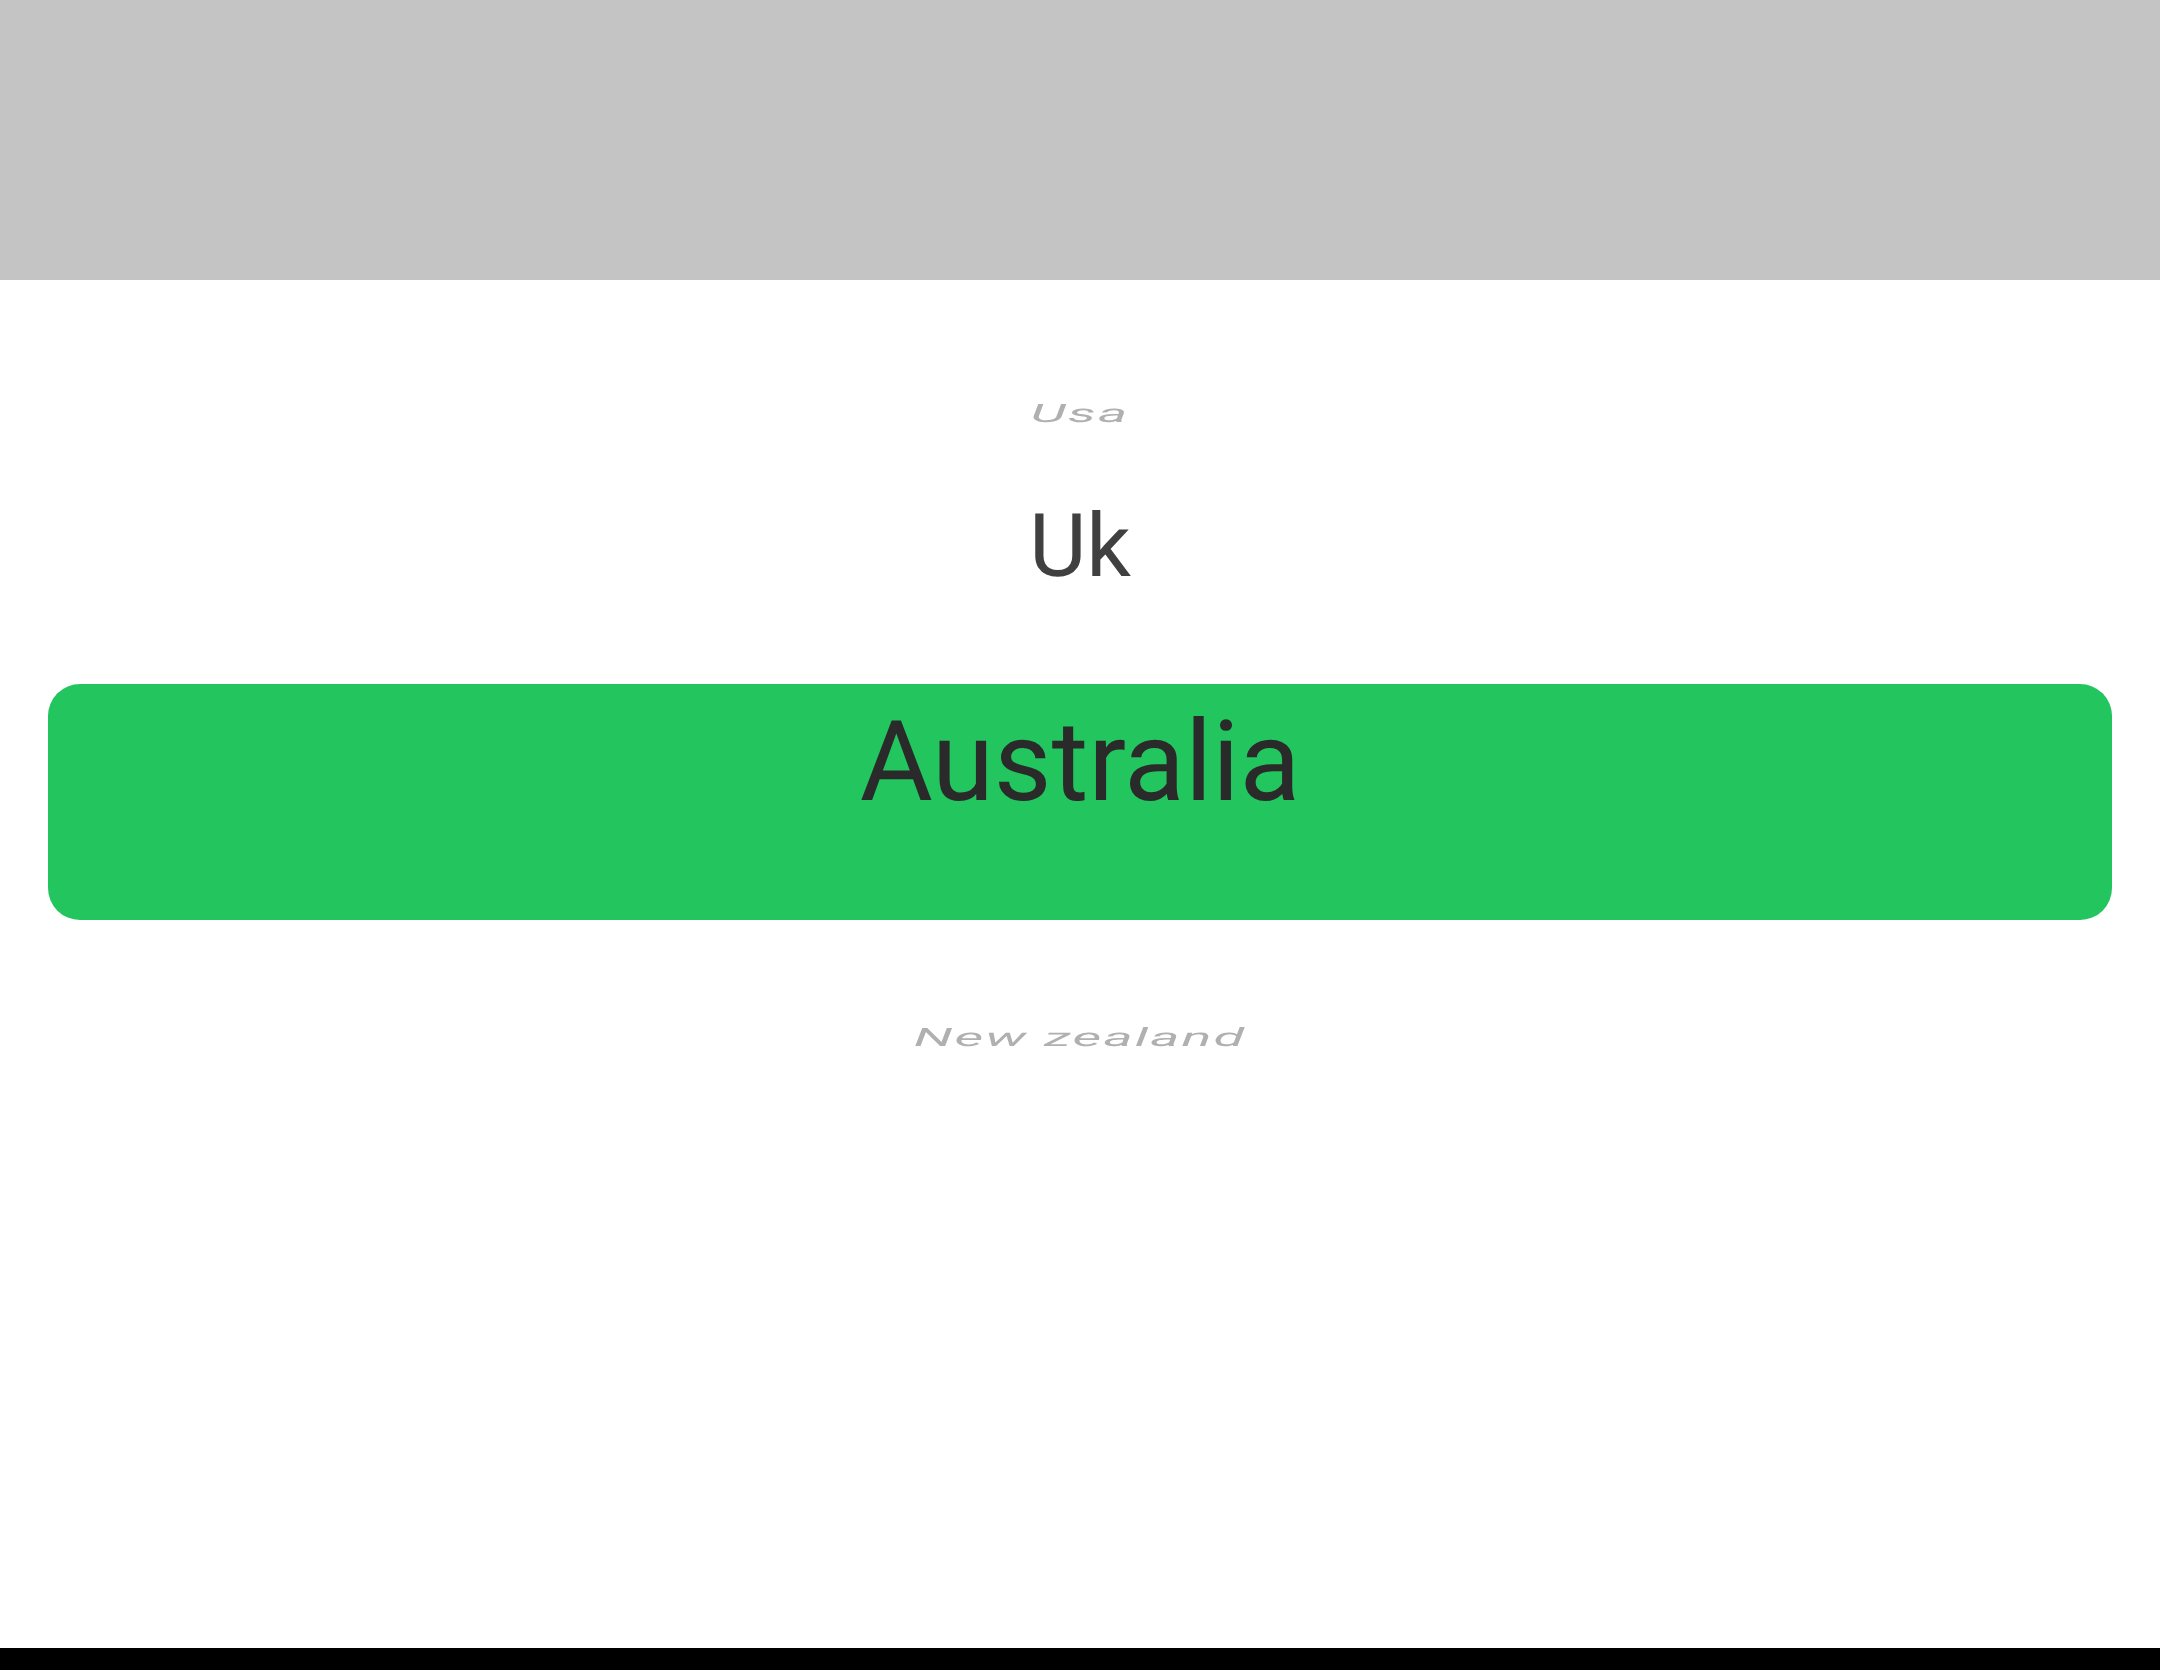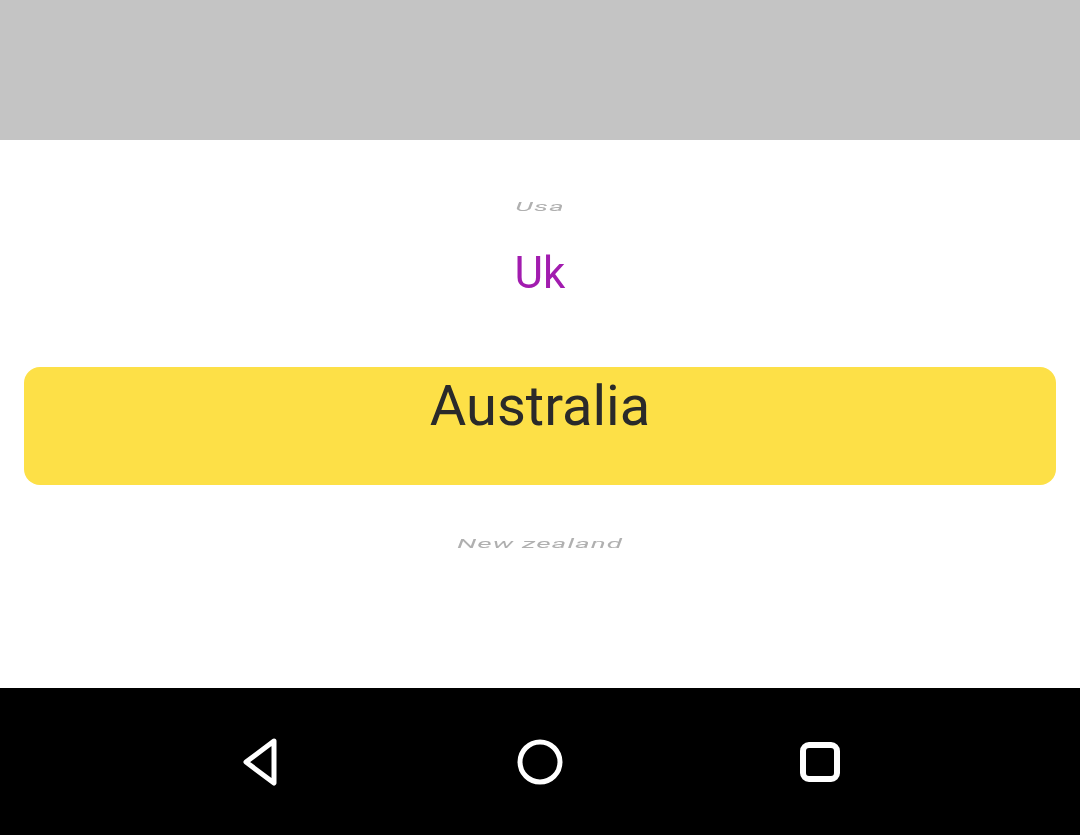--- a/index.html
+++ b/index.html
@@ -14,21 +14,21 @@
       overflow: hidden;
       background: #ffffff;
     }
     .top-bar {
       width: 100%;
       height: 140px;
       background: #c4c4c4;
     }
     .picker-area {
       width: 100%;
-      height: 548px;
+      height: 684px;
       background: #ffffff;
       position: relative;
       display: flex;
       flex-direction: column;
       align-items: center;
       padding: 24px;
     }
     .picker-item {
       text-align: center;
       width: 100%;
@@ -36,34 +36,34 @@
     }
     .picker-item-far {
       font-size: 28px;
       transform: scaleY(0.45);
       font-style: italic;
       color: #b0b0b0;
       letter-spacing: 1px;
     }
     .picker-item-near {
       font-size: 44px;
-      color: #a21caf;
+      color: #404040;
     }
     .picker-item-0 {
       margin-top: 26px;
     }
     .picker-item-1 {
       margin-top: 24px;
     }
     .picker-selected {
       width: 1032px;
       height: 118px;
-      background: #fde047;
+      background: #22c55e;
       border-radius: 16px;
-      margin-top: 68px;
+      margin-top: 43px;
       display: flex;
       align-items: flex-start;
       justify-content: center;
       padding-top: 6px;
     }
     .picker-selected-text {
       font-size: 56px;
       color: #2a2a2a;
       font-weight: 400;
     }

